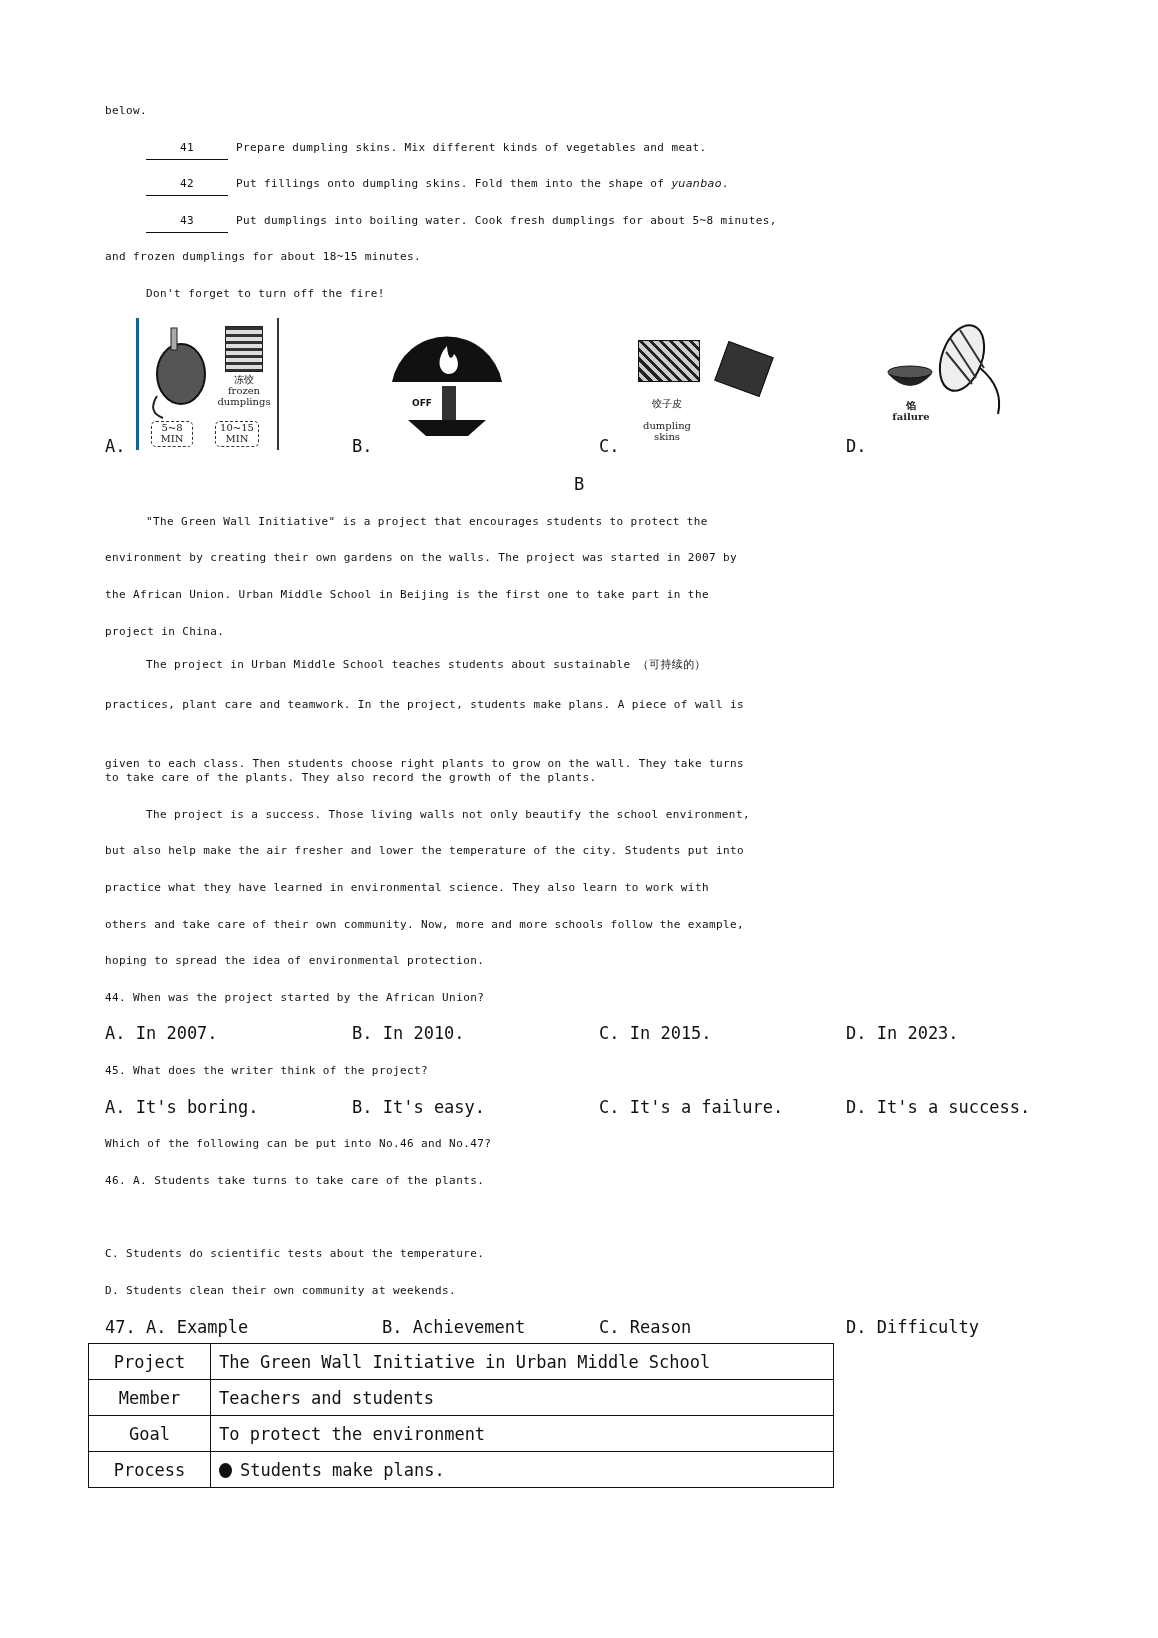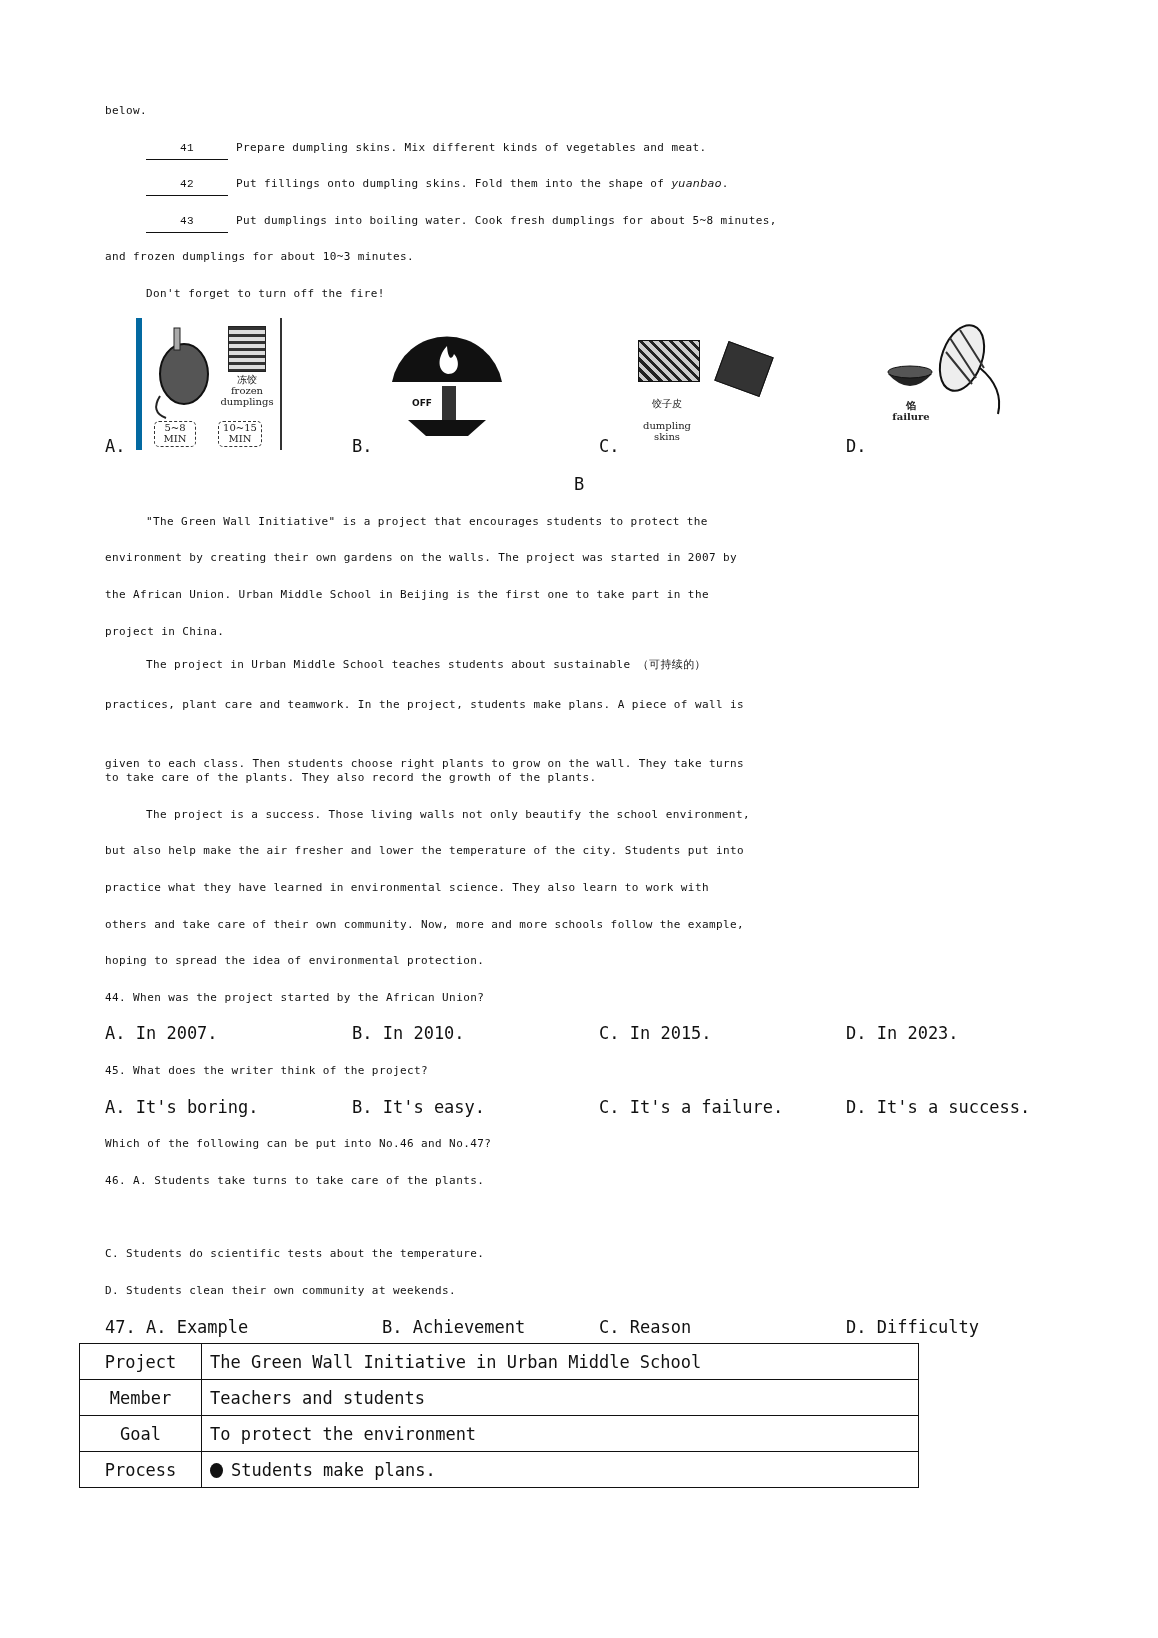--- a/index.html
+++ b/index.html
@@ -1,49 +1,49 @@
 <!DOCTYPE html>
 <html><head>
 <meta charset="utf-8">
 <style>
   html, body { margin: 0; padding: 0; background: #ffffff; }
   body { width: 1158px; height: 1638px; position: relative; overflow: hidden;
          font-family: "DejaVu Sans Mono", "Liberation Mono", monospace; color: #111; }
   .page { position: absolute; left: 0; top: 0; width: 1158px; height: 1638px; }
   .line { position: absolute; left: 105px; font-size: 11px; white-space: pre; line-height: 22px; letter-spacing: 0.4px; }
   .indent { left: 146px; }
-  .blank { display: inline-block; width: 82px; border-bottom: 1.5px solid #111; text-align: center; margin-right: 8px; font-family: Liberation Mono, monospace; }
+  .blank { display: inline-block; width: 82px; border-bottom: 1.5px solid #111; text-align: center; margin-right: 8px; }
   .ital { font-style: italic; font-family: "DejaVu Sans", "Liberation Sans", sans-serif; }
   .opt { position: absolute; font-size: 17px; white-space: pre; }
   .pic { position: absolute; background: #fff; }
   .center { position: absolute; left: 0; width: 1158px; text-align: center; font-size: 17px; }
-  table.summary { position: absolute; left: 79px; top: 1343px; width: 840px; border-collapse: collapse; font-size: 17px; }
+  table.summary { position: absolute; left: 88px; top: 1343px; width: 746px; border-collapse: collapse; font-size: 17px; }
   table.summary td { border: 1.5px solid #111; height: 35px; padding: 0 8px; }
   table.summary td.k { width: 105px; text-align: center; }
   .bullet { display: inline-block; width: 13px; height: 15px; background: #111; border-radius: 50%; vertical-align: -2px; margin-right: 8px; }
   .mini { font-family: "DejaVu Serif", "Liberation Serif", serif; font-size: 10px; text-align: center; line-height: 11px; color: #222; }
 </style>
 </head>
 <body>
 
 <div class="page">
 
   <div class="line" style="top:100px">below.</div>
 
   <div class="line indent" style="top:137px"><span class="blank">41</span><span>Prepare dumpling skins. Mix different kinds of vegetables and meat.</span></div>
 
   <div class="line indent" style="top:173px"><span class="blank">42</span><span>Put fillings onto dumpling skins. Fold them into the shape of </span><span class="ital">yuanbao</span><span>.</span></div>
 
   <div class="line indent" style="top:210px"><span class="blank">43</span><span>Put dumplings into boiling water. Cook fresh dumplings for about 5~8 minutes,</span></div>
-  <div class="line" style="top:246px">and frozen dumplings for about 10~3 minutes.</div>
+  <div class="line" style="top:246px">and frozen dumplings for about 18~15 minutes.</div>
 
   <div class="line indent" style="top:283px">Don't forget to turn off the fire!</div>
 
   <div class="opt" style="left:105px;top:436px">A.</div>
-  <div class="pic" style="left:136px;top:318px;width:138px;height:132px;border-left:6px solid #0369a1;border-right:2px solid #333">
+  <div class="pic" style="left:136px;top:318px;width:138px;height:132px;border-left:3px solid #0369a1;border-right:2px solid #333">
     <svg width="70" height="95" style="position:absolute;left:4px;top:8px">
       <ellipse cx="38" cy="48" rx="24" ry="30" fill="#555" stroke="#111" stroke-width="2"></ellipse>
       <path d="M14 70 Q4 86 20 92" stroke="#222" fill="none" stroke-width="2"></path>
       <rect x="28" y="2" width="6" height="22" fill="#aaa" stroke="#222"></rect>
     </svg>
     <div style="position:absolute;left:86px;top:8px;width:36px;height:44px;background:repeating-linear-gradient(180deg,#333 0 3px,#ddd 3px 7px);border:1px solid #222"></div>
     <div class="mini" style="position:absolute;left:74px;top:56px;width:62px"><span>冻饺</span><br><span>frozen</span><br><span>dumplings</span></div>
     <div class="mini" style="position:absolute;left:12px;top:103px;width:40px;height:24px;border:1px dashed #333;border-radius:5px"><span>5~8</span><br><span>MIN</span></div>
     <div class="mini" style="position:absolute;left:76px;top:103px;width:42px;height:24px;border:1px dashed #333;border-radius:5px"><span>10~15</span><br><span>MIN</span></div>
   </div>

